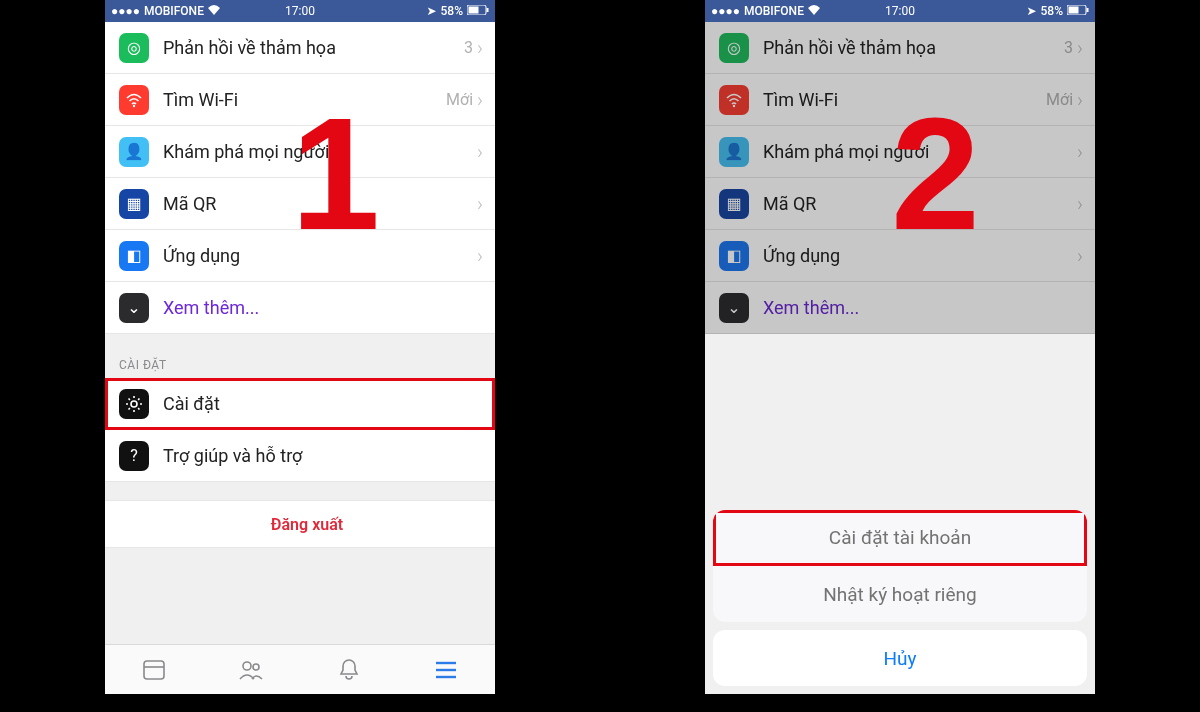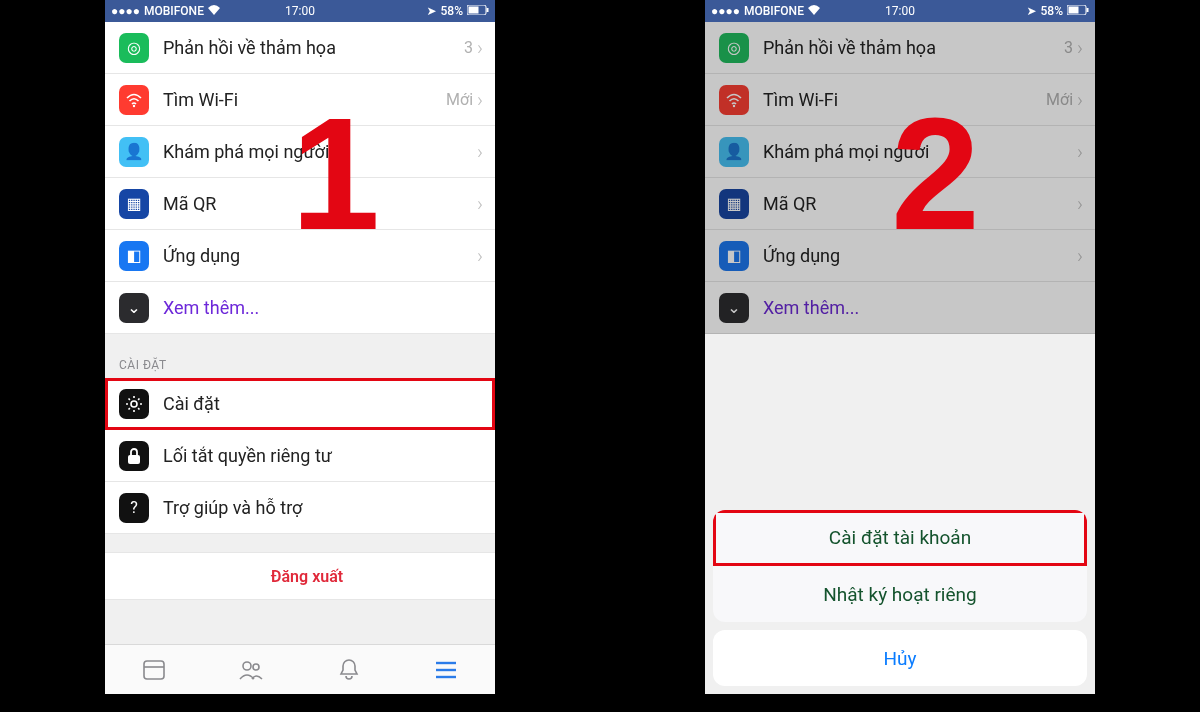--- a/index.html
+++ b/index.html
@@ -128,21 +128,21 @@
   .as-group {
     background: rgba(248,248,250,0.96);
     border-radius: 12px;
     overflow: hidden;
     margin-bottom: 8px;
   }
   .as-item {
     height: 56px;
     display: flex; align-items: center; justify-content: center;
     font-size: 19px;
-    color: #14532d;
+    color: #737373;
     border-bottom: 1px solid #dedee2;
   }
   .as-item:last-child { border-bottom: none; }
   .as-cancel {
     height: 56px;
     background: #fff;
     border-radius: 12px;
     display: flex; align-items: center; justify-content: center;
     font-size: 19px;
     font-weight: 400;
@@ -238,29 +238,20 @@
     <div class="row highlight-red">
       <div class="icon bg-black">
         <svg width="18" height="18" viewBox="0 0 18 18">
             <circle cx="9" cy="9" r="3" fill="none" stroke="#fff" stroke-width="1.6"></circle>
             <path d="M9 1v2M9 15v2M1 9h2M15 9h2M3.5 3.5l1.4 1.4M13.1 13.1l1.4 1.4M3.5 14.5l1.4-1.4M13.1 4.9l1.4-1.4" stroke="#fff" stroke-width="1.6"></path>
           </svg>
       </div>
       <div class="label">Cài đặt</div>
     </div>
     <div class="row">
-      <div class="icon bg-black">
-        <svg width="16" height="18" viewBox="0 0 16 18">
-            <rect x="2" y="8" width="12" height="9" rx="2" fill="#fff"></rect>
-            <path d="M5 8 V5 a3 3 0 0 1 6 0 V8" stroke="#fff" stroke-width="1.8" fill="none"></path>
-          </svg>
-      </div>
-      <div class="label">Lối tắt quyền riêng tư</div>
-    </div>
-    <div class="row">
       <div class="icon bg-black">?</div>
       <div class="label">Trợ giúp và hỗ trợ</div>
     </div>
   </div>
 
   <div class="spacer"></div>
   <div class="logout-row">Đăng xuất</div>
 
   <div class="tabbar">
     <div class="tab">

